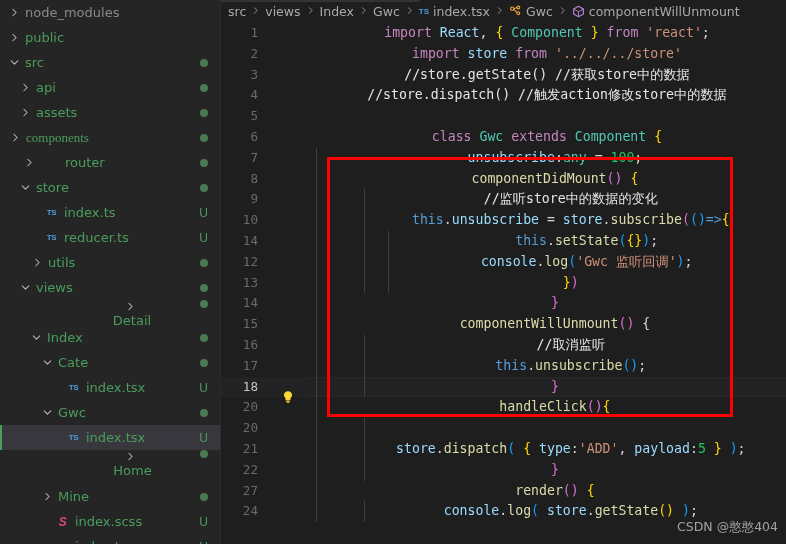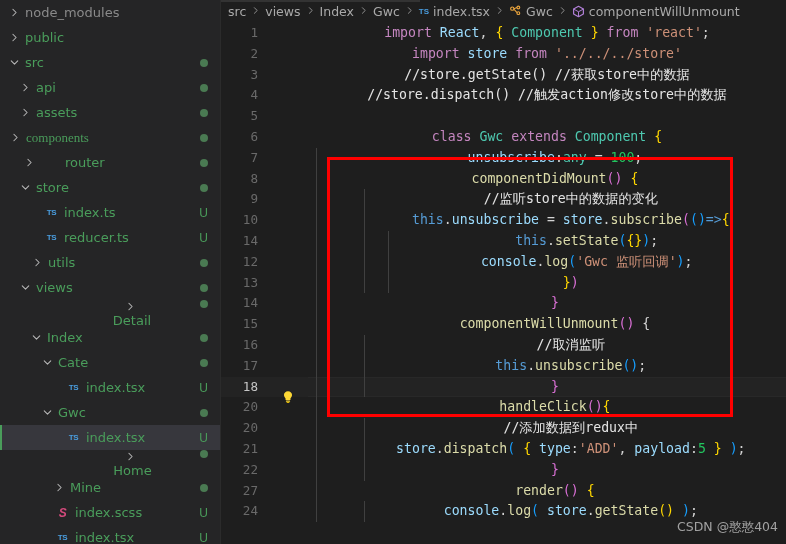--- a/index.html
+++ b/index.html
@@ -314,21 +314,21 @@
       </div>
       <div class="tree-row" style="padding-left: 41px; flex-direction: column;">
         <span class="twisty">
           <svg width="13" height="13" viewBox="0 0 16 16">
             <path d="M6 4 L10 8 L6 12" fill="none" stroke="#b8b8b8" stroke-width="1.3" stroke-linecap="round" stroke-linejoin="round"></path>
           </svg>
         </span>
         <span class="tree-label">Home</span>
         <span class="dot"></span>
       </div>
-      <div class="tree-row" style="padding-left: 53px;">
+      <div class="tree-row" style="padding-left: 41px; margin-top: 9px;">
         <span class="twisty">
           <svg width="13" height="13" viewBox="0 0 16 16">
             <path d="M6 4 L10 8 L6 12" fill="none" stroke="#b8b8b8" stroke-width="1.3" stroke-linecap="round" stroke-linejoin="round"></path>
           </svg>
         </span>
         <span class="tree-label">Mine</span>
         <span class="dot"></span>
       </div>
       <div class="tree-row" style="padding-left: 41px;">
         <span class="twisty"></span>
@@ -420,21 +420,21 @@
         <div class="cline"><span class="lnum">14</span><span class="gutter2"></span><span class="ctext"><span class="pun">  </span><span class="br2">}</span></span></div>
         <div class="cline"><span class="lnum">15</span><span class="gutter2"></span><span class="ctext"><span class="pun">  </span><span class="fn">componentWillUnmount</span><span class="br2">()</span><span class="pun"> </span><span class="pun">{</span></span></div>
         <div class="cline"><span class="lnum">16</span><span class="gutter2"></span><span class="ctext"><span class="pun">      </span><span class="cmt">//取消监听</span></span></div>
         <div class="cline"><span class="lnum">17</span><span class="gutter2"></span><span class="ctext"><span class="pun">      </span><span class="kw2">this</span><span class="pun">.</span><span class="fn">unsubscribe</span><span class="br3">()</span><span class="pun">;</span></span></div>
         <div class="cline active"><span class="lnum">18</span><span class="gutter2"><span class="bulb"><svg width="14" height="14" viewBox="0 0 16 16">
                 <path d="M8 1.4 C5.2 1.4 3.4 3.4 3.4 5.8 C3.4 7.6 4.6 8.7 5.2 9.8 L5.2 11.4 L10.8 11.4 L10.8 9.8 C11.4 8.7 12.6 7.6 12.6 5.8 C12.6 3.4 10.8 1.4 8 1.4 Z" fill="#fdd835"></path>
                 <rect x="5.6" y="11.9" width="4.8" height="1.5" rx="0.6" fill="#fdd835"></rect>
                 <rect x="6.3" y="13.7" width="3.4" height="1.2" rx="0.5" fill="#e0b800"></rect>
               </svg></span></span><span class="ctext"><span class="pun">  </span><span class="br2">}</span></span></div>
         <div class="cline"><span class="lnum">20</span><span class="gutter2"></span><span class="ctext"><span class="pun">  </span><span class="fn">handleClick</span><span class="br2">()</span><span class="br1">{</span></span></div>
-        <div class="cline"><span class="lnum">20</span><span class="gutter2"></span><span class="ctext"><span class="pun">      </span><span class="cmt">//添加数据到redux中</span></span></div>
+        <div class="cline"><span class="lnum">20</span><span class="gutter2"></span></div>
         <div class="cline"><span class="lnum">21</span><span class="gutter2"></span><span class="ctext"><span class="pun">      </span><span class="id">store</span><span class="pun">.</span><span class="fn">dispatch</span><span class="br3">( </span><span class="br1">{ </span><span class="prop">type</span><span class="pun">:</span><span class="str">'ADD'</span><span class="pun">, </span><span class="prop">payload</span><span class="pun">:</span><span class="num">5</span><span class="br1"> }</span><span class="br3"> )</span><span class="pun">;</span></span></div>
         <div class="cline"><span class="lnum">22</span><span class="gutter2"></span><span class="ctext"><span class="pun">  </span><span class="br2">}</span></span></div>
         <div class="cline"><span class="lnum">27</span><span class="gutter2"></span><span class="ctext"><span class="pun">  </span><span class="fn">render</span><span class="br2">()</span><span class="pun"> </span><span class="br1">{</span></span></div>
         <div class="cline"><span class="lnum">24</span><span class="gutter2"></span><span class="ctext"><span class="pun">      </span><span class="id">console</span><span class="pun">.</span><span class="fn">log</span><span class="br3">( </span><span class="id">store</span><span class="pun">.</span><span class="fn">getState</span><span class="br1">()</span><span class="br3"> )</span><span class="pun">;</span></span></div>
         <div class="iguide" style="left: 96px; top: 124.8px; height: 374.4px; bottom: auto;"></div>
         <div class="iguide" style="left: 144px; top: 166.4px; height: 104px; bottom: auto;"></div>
         <div class="iguide" style="left: 144px; top: 312px; height: 62.4px; bottom: auto;"></div>
         <div class="iguide" style="left: 144px; top: 395.2px; height: 62.4px; bottom: auto;"></div>
         <div class="iguide" style="left: 144px; top: 478.4px; height: 20.8px; bottom: auto;"></div>
         <div class="iguide" style="left: 168px; top: 208px; height: 62.4px; bottom: auto;"></div>

